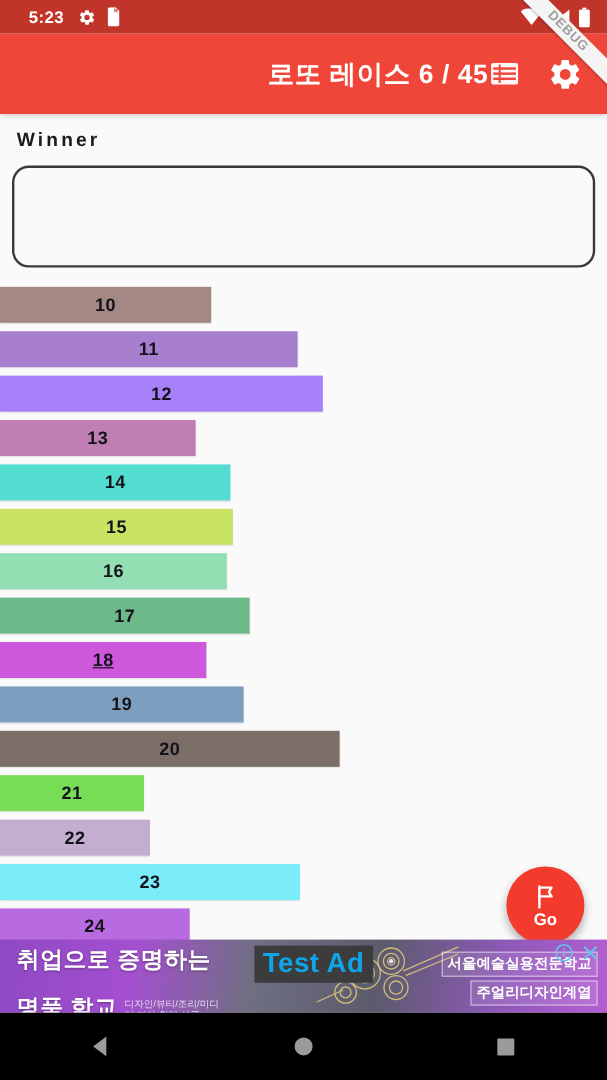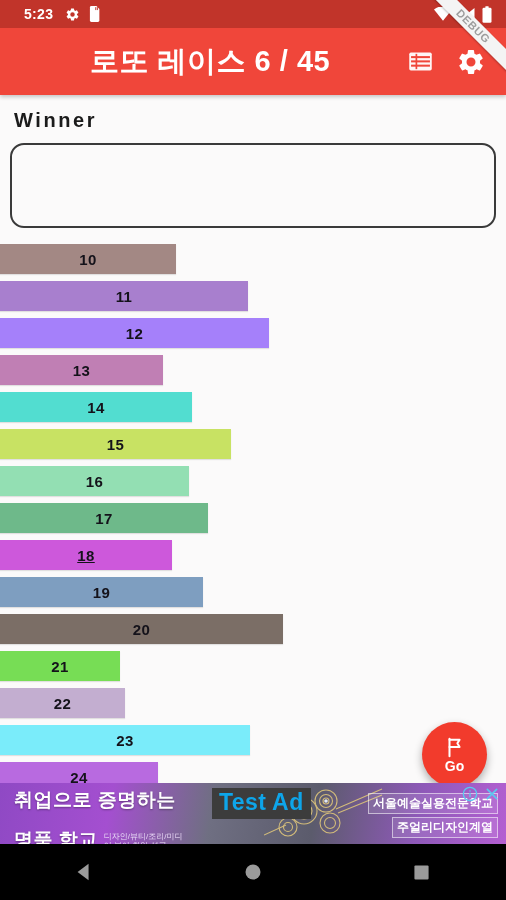--- a/index.html
+++ b/index.html
@@ -44,23 +44,23 @@
     background: #f0463a;
     display: flex;
     align-items: center;
     padding: 0 16px;
     position: relative;
     z-index: 4;
     box-shadow: 0 2px 4px rgba(0,0,0,.22);
   }
   .appbar-title {
     flex: 1;
-    text-align: left;
+    text-align: right;
     color: #ffffff;
-    font-size: 29px;
+    font-size: 22px;
     font-weight: bold;
     letter-spacing: .5px;
     padding-left: 74px;
   }
   .appbar-actions { display: flex; align-items: center; gap: 22px; padding-right: 4px; }
   .appbar-actions .ico { cursor: pointer; }
 
   
   .debug-ribbon {
     position: absolute;
@@ -82,21 +82,21 @@
     font-size: 11px;
     font-weight: bold;
     letter-spacing: .6px;
     line-height: 15px;
     box-shadow: 0 1px 2px rgba(0,0,0,.25);
   }
 
   
   .winner-label {
     margin: 14px 0 0 14px;
-    font-size: 20px;
+    font-size: 16px;
     font-weight: bold;
     letter-spacing: 2.6px;
     color: #1b1b1b;
   }
   .winner-box {
     margin: 11px 10px 0 10px;
     height: 85px;
     border: 2px solid #3a3a3a;
     border-radius: 14px;
     background: #fbfafa;
@@ -308,21 +308,21 @@
         <div class="bar" style="width: 163px; background: rgb(192, 127, 180);">
           <span>13</span>
         </div>
       </div>
       <div class="bar-row">
         <div class="bar" style="width: 192px; background: rgb(82, 221, 208);">
           <span>14</span>
         </div>
       </div>
       <div class="bar-row">
-        <div class="bar" style="width: 231px; background: rgb(200, 226, 99);">
+        <div class="bar" style="width: 194px; background: rgb(200, 226, 99);">
           <span>15</span>
         </div>
       </div>
       <div class="bar-row">
         <div class="bar" style="width: 189px; background: rgb(147, 223, 179);">
           <span>16</span>
         </div>
       </div>
       <div class="bar-row">
         <div class="bar" style="width: 208px; background: rgb(110, 185, 138);">

